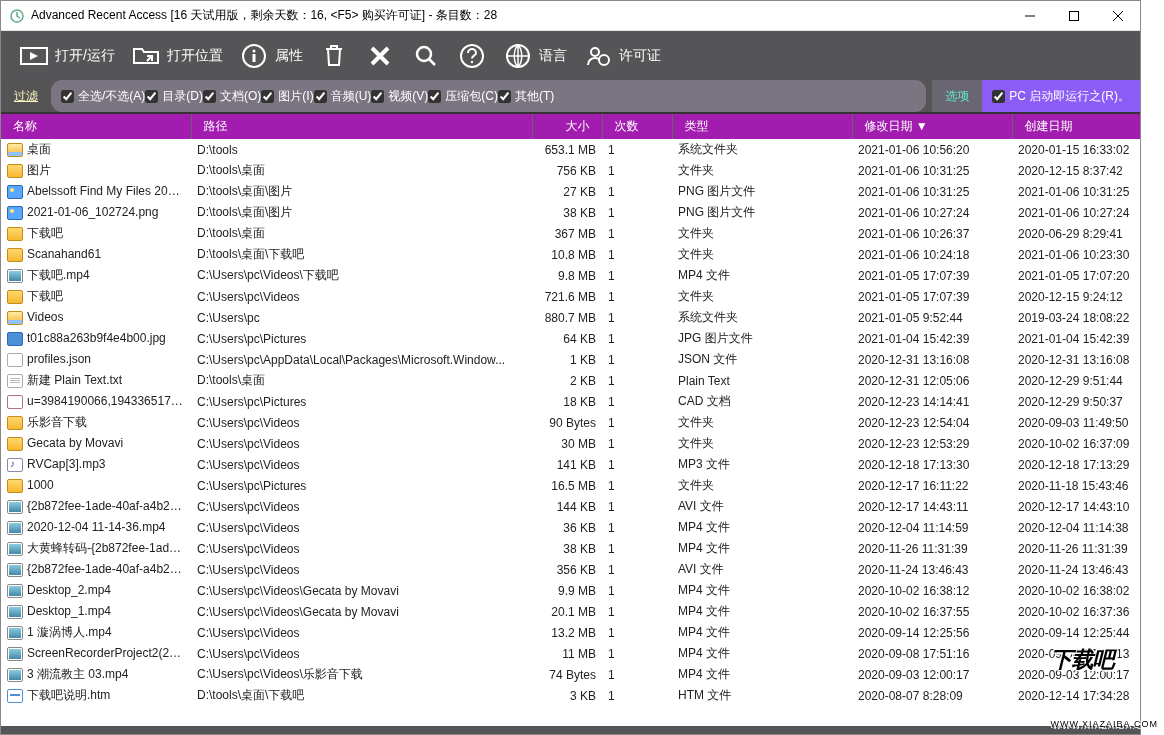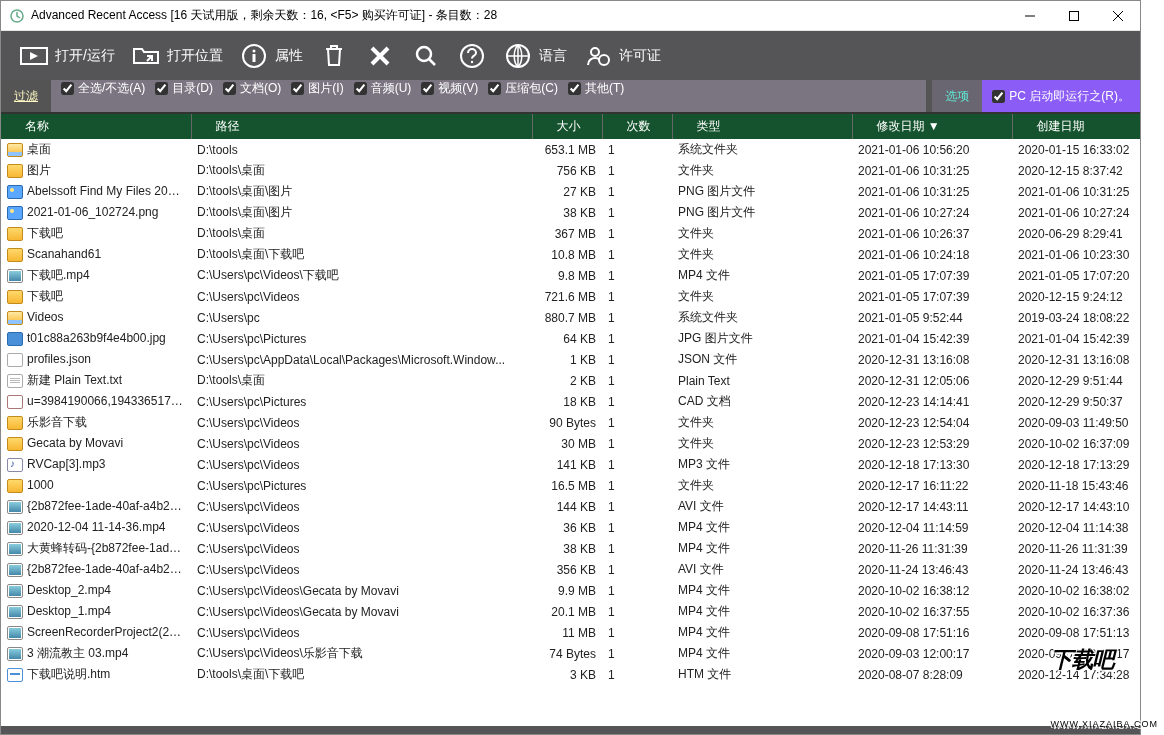--- a/index.html
+++ b/index.html
@@ -9,28 +9,28 @@
 .titlebar .app-icon { width:16px;height:16px;margin-right:6px; }
 .titlebar .spacer { flex:1; }
 .titlebar .wbtn { width:44px;height:30px;display:flex;align-items:center;justify-content:center;color:#000; }
 .toolbar { height:49px; background:#555457; display:flex; align-items:center; padding:0 10px; color:#fff; }
 .tool-item { display:flex; align-items:center; gap:6px; padding:4px 8px; font-size:14px; color:#fdfdfd; }
 .tool-icon { width:30px;height:30px;display:flex;align-items:center;justify-content:center;color:#fff; }
 .filterbar { height:32px; background:#555455; display:flex; align-items:stretch; font-size:12px; color:#fff; }
 .filter-tab { width:50px; background:#696671; color:#fff; display:flex;align-items:center;justify-content:center; }
 .filter-tab.first { color:#fef9c3; background:#555455;text-decoration:underline;}
 .filter-tab.second { color:#5eead4; background:#696671; margin-left:6px;}
-.filter-checks { display:flex; align-items:flex-start; gap:10px; padding:0 10px; background:#7b7582; flex:1; }
+.filter-checks { display:flex; align-items:center; padding:0 10px; background:#7b7582; flex:1;border-radius:11px; }
 .chk { display:flex; align-items:center; gap:4px; color:#fff; white-space:nowrap; }
 .chk input { accent-color:#333; }
 .opt-section { display:flex; align-items:center; background:#8b5cf6; padding:4px 10px; gap:8px; }
 .content { flex:1; overflow:hidden; border-top:2px solid #333; }
 .table-wrap { height:100%; overflow:auto; }
 table { width:100%; border-collapse:collapse; font-size:12px; table-layout:fixed; }
-thead th { background:#14532d; color:#fff; text-align:left; padding:4px 24px; font-weight:normal; border-right:1px solid #666; position:sticky; top:0; white-space:nowrap; overflow:hidden; }
+thead th { background:#a21caf; color:#fff; text-align:left; padding:4px 12px; font-weight:normal; border-right:1px solid #666; position:sticky; top:0; white-space:nowrap; overflow:hidden; }
 thead th.size{ text-align:right;margin-left:30px; }
 tbody td { padding:2px 6px; border-bottom:0; white-space:nowrap; overflow:hidden; text-overflow:ellipsis; color:#222; }
 tbody tr { height:19px; }
 td.size { text-align:right; }
 .fi { display:inline-block; width:16px; height:14px; vertical-align:middle; margin-right:4px; }
 .fi-folder { background:linear-gradient(#ffd96b,#f7b733); border:1px solid #c38b1b; border-radius:2px; }
 .fi-sys { background:linear-gradient(#ffe9a3,#f7b733); border:1px solid #c38b1b; border-radius:2px; box-shadow:inset 0 -4px 0 #8fc4ff; }
 .fi-png { background:#5aa7ff; border:1px solid #2b6bb0; border-radius:2px; position:relative; }
 .fi-png::after{content:"";position:absolute;top:2px;left:2px;width:4px;height:4px;background:#ffe680;border-radius:50%;}
 .fi-mp4,.fi-avi { background:#fff; border:1px solid #888; border-radius:2px; position:relative; }
@@ -427,20 +427,29 @@
             <tr>
               <td><span class="fi fi-mp4"></span>Desktop_1.mp4</td>
               <td>C:\Users\pc\Videos\Gecata by Movavi</td>
               <td class="size">20.1 MB</td>
               <td>1</td>
               <td>MP4 文件</td>
               <td>2020-10-02 16:37:55</td>
               <td>2020-10-02 16:37:36</td>
             </tr>
             <tr>
+              <td><span class="fi fi-mp4"></span>1 漩涡博人.mp4</td>
+              <td>C:\Users\pc\Videos</td>
+              <td class="size">13.2 MB</td>
+              <td>1</td>
+              <td>MP4 文件</td>
+              <td>2020-09-14 12:25:56</td>
+              <td>2020-09-14 12:25:44</td>
+            </tr>
+            <tr>
               <td><span class="fi fi-mp4"></span>ScreenRecorderProject2(2020...</td>
               <td>C:\Users\pc\Videos</td>
               <td class="size">11 MB</td>
               <td>1</td>
               <td>MP4 文件</td>
               <td>2020-09-08 17:51:16</td>
               <td>2020-09-08 17:51:13</td>
             </tr>
             <tr>
               <td><span class="fi fi-mp4"></span>3 潮流教主 03.mp4</td>

